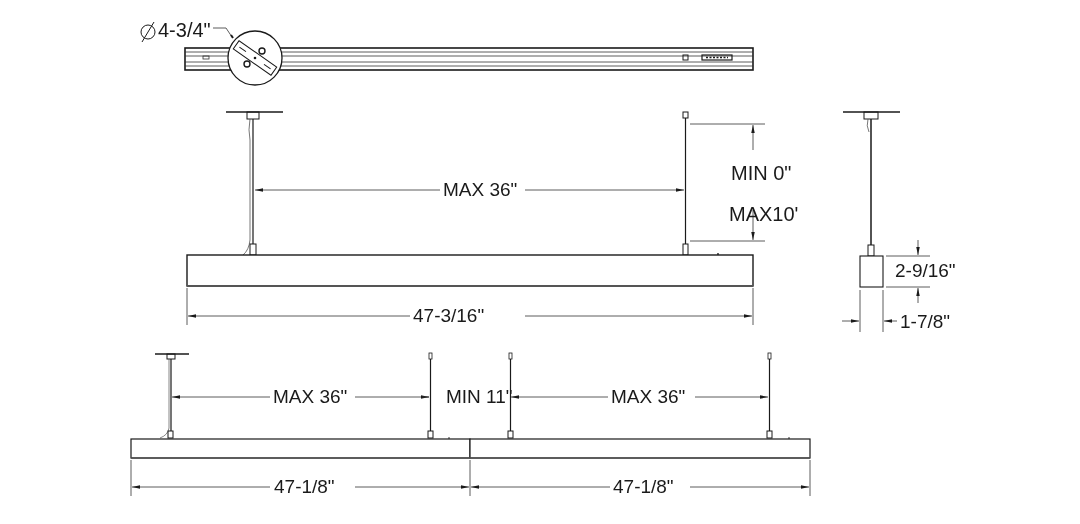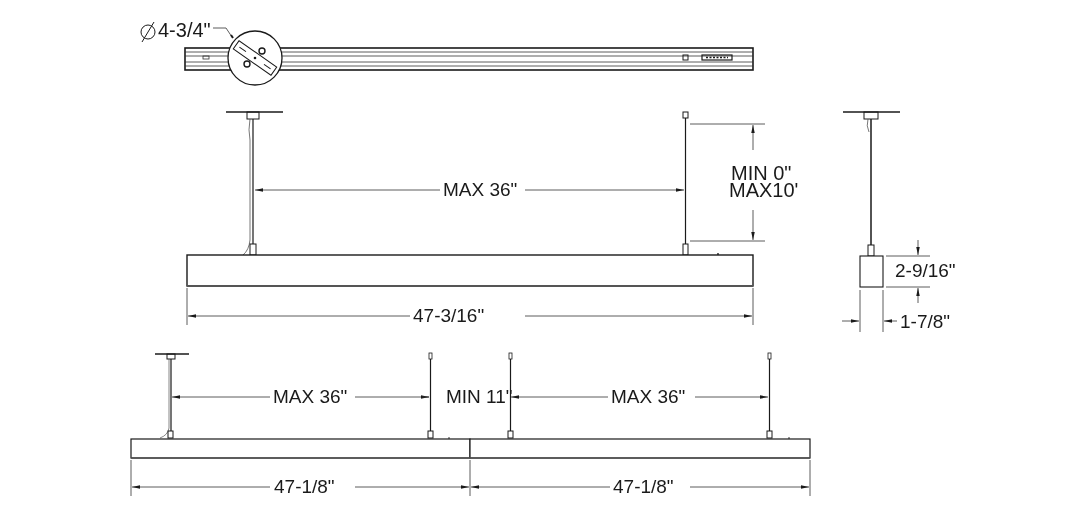--- a/index.html
+++ b/index.html
@@ -139,21 +139,21 @@
     <line x1="355" y1="487" x2="469" y2="487" class="thin" marker-end="url(#arr)"></line>
     <line x1="610" y1="487" x2="471" y2="487" class="thin" marker-end="url(#arr)"></line>
     <line x1="690" y1="487" x2="809" y2="487" class="thin" marker-end="url(#arr)"></line>
   </g>
 </svg>
 
 <div class="lbl nobg" style="left:156px; top:20px; font-size:20px;">4-3/4"</div>
 
 <div class="lbl" style="left:441px; top:180px;">MAX 36"</div>
 <div class="lbl big nobg" style="left:729px; top:163px;">MIN 0"</div>
-<div class="lbl big nobg" style="left:727px; top:180px;">MAX10'</div>
+<div class="lbl big nobg" style="left:727px; top:204px;">MAX10'</div>
 <div class="lbl" style="left:411px; top:306px;">47-3/16"</div>
 
 <div class="lbl nobg" style="left:893px; top:261px;">2-9/16"</div>
 <div class="lbl nobg" style="left:898px; top:312px;">1-7/8"</div>
 
 <div class="lbl" style="left:271px; top:387px;">MAX 36"</div>
 <div class="lbl nobg" style="left:444px; top:387px;">MIN 11"</div>
 <div class="lbl" style="left:609px; top:387px;">MAX 36"</div>
 <div class="lbl" style="left:272px; top:477px;">47-1/8"</div>
 <div class="lbl" style="left:611px; top:477px;">47-1/8"</div>

